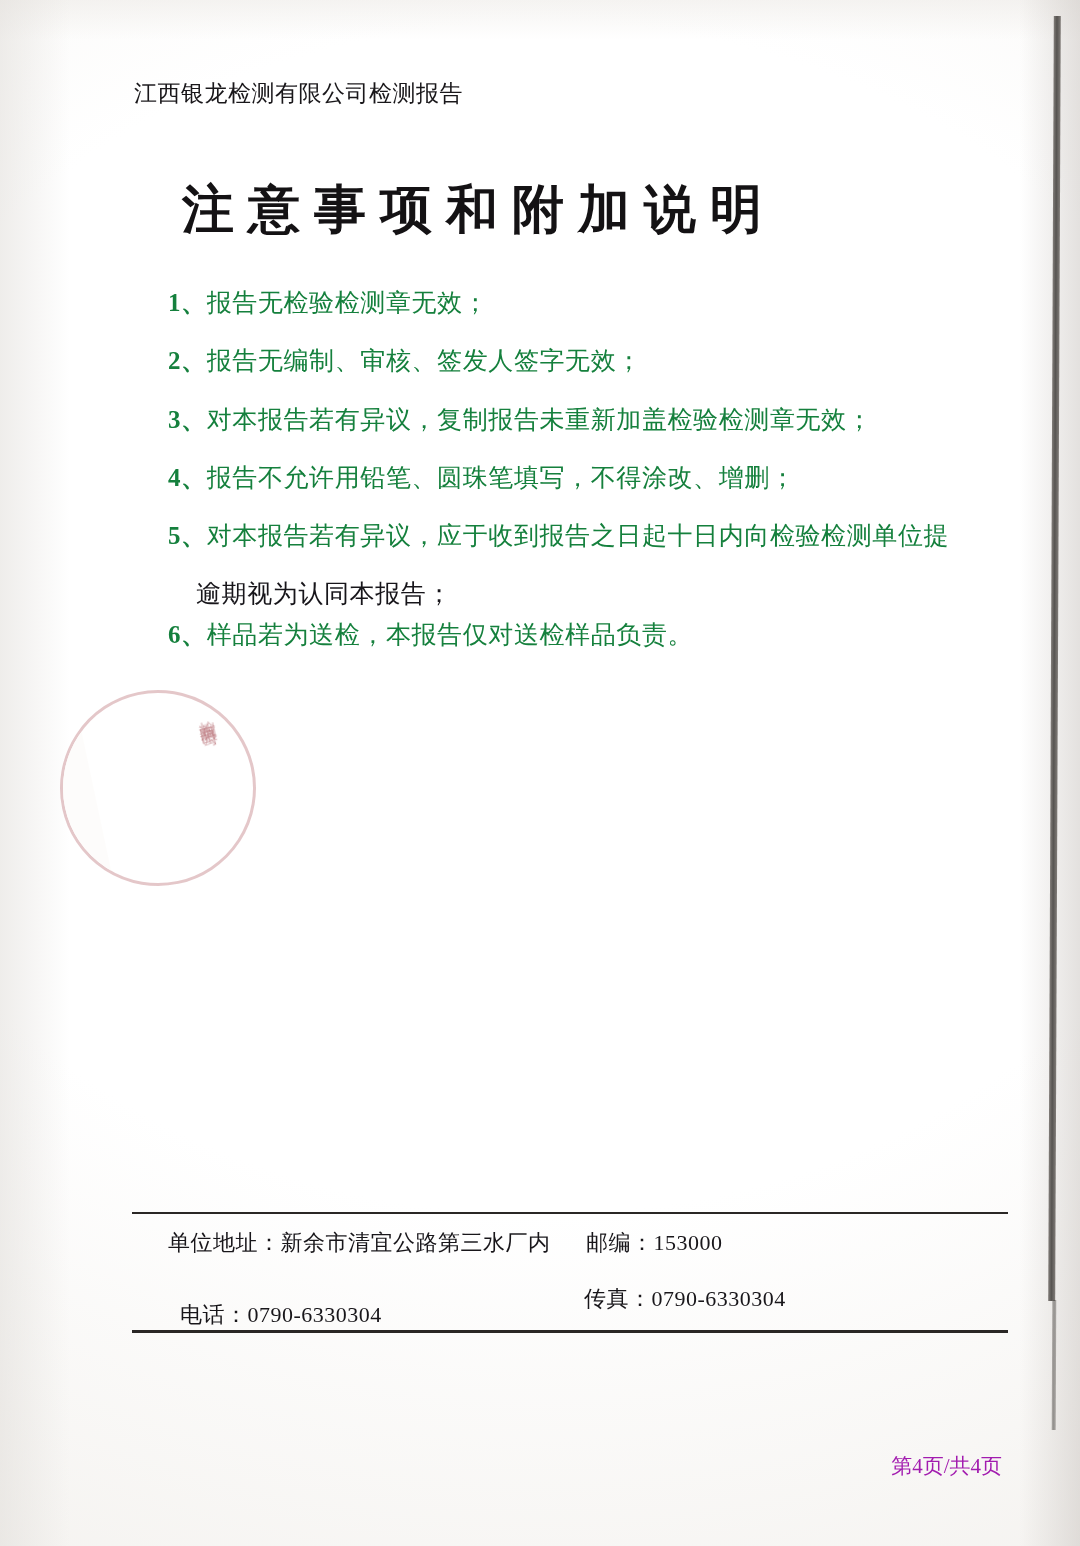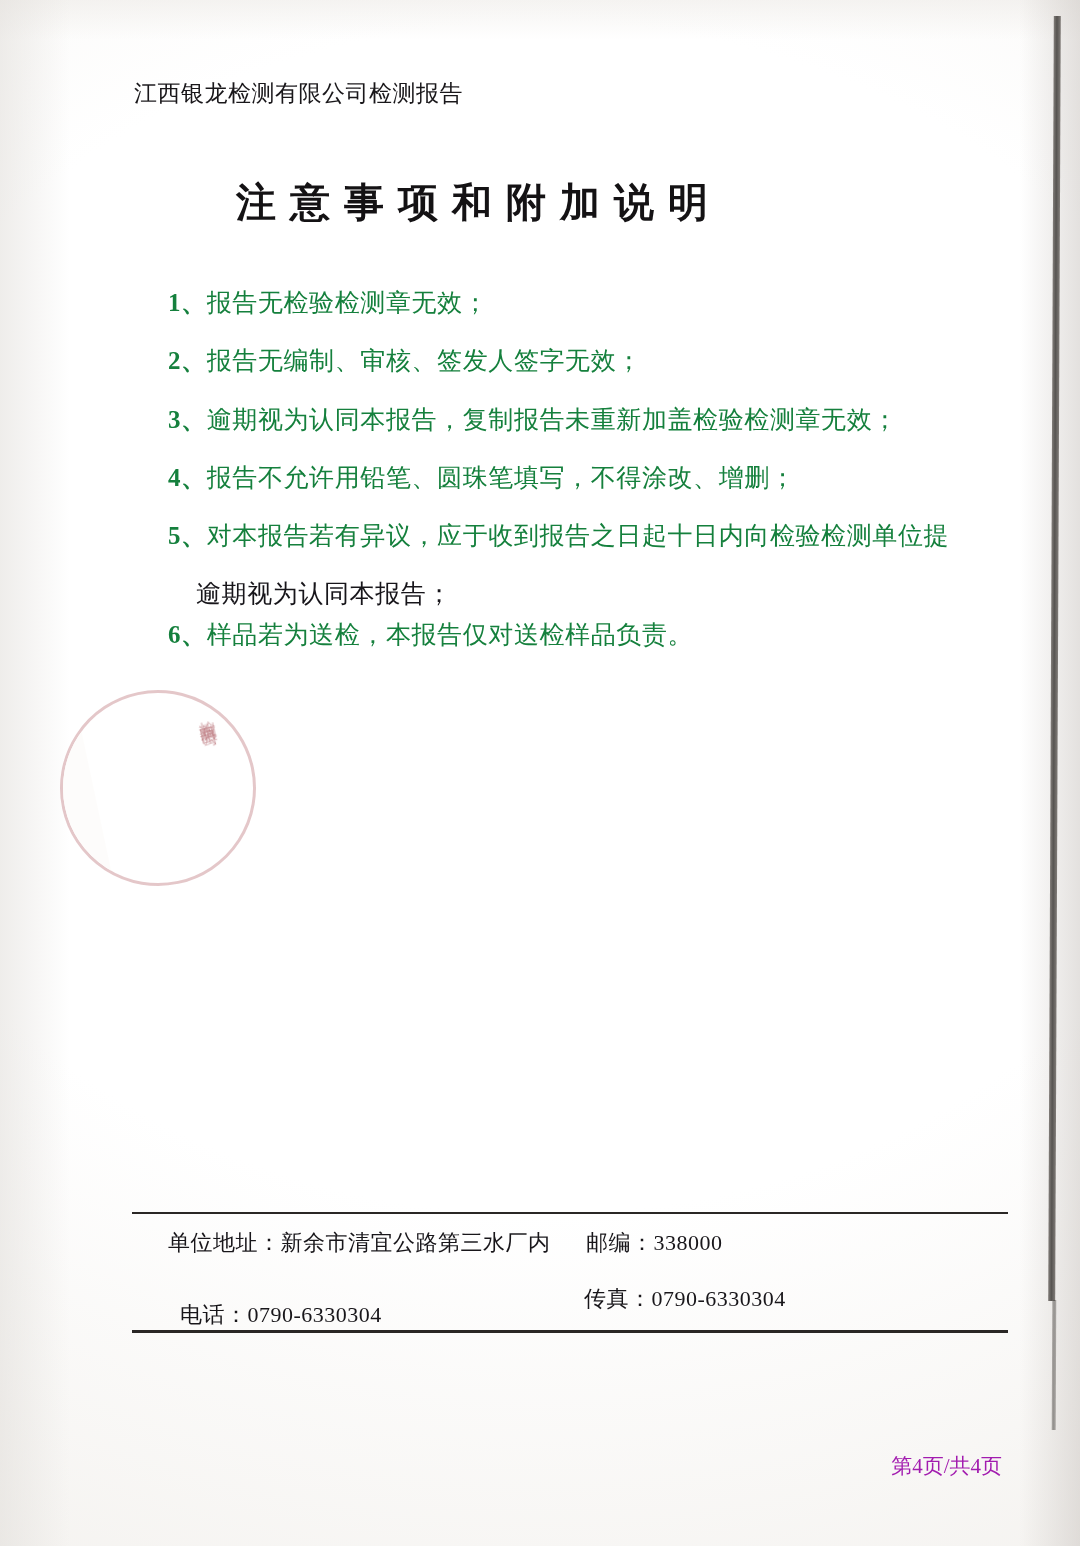--- a/index.html
+++ b/index.html
@@ -56,21 +56,21 @@
     letter-spacing: 0.5px;
     white-space: nowrap;
   }
 
   .doc-title {
     position: absolute;
     left: 0;
     top: 175px;
     width: 944px;
     text-align: center;
-    font-size: 40px;
+    font-size: 52px;
     font-weight: 700;
     letter-spacing: 14px;
     color: #141214;
     text-indent: 14px;
   }
 
   .notes {
     position: absolute;
     left: 168px;
     top: 290px;
@@ -191,21 +191,21 @@
 
     <div class="note">
       <span class="num">1、</span><span>报告无检验检测章无效；</span>
     </div>
 
     <div class="note">
       <span class="num">2、</span><span>报告无编制、审核、签发人签字无效；</span>
     </div>
 
     <div class="note">
-      <span class="num">3、</span><span>逾期视为认同本报告，复制报告未重新加盖检验检测章无效；</span>
+      <span class="num">3、</span><span>对本报告若有异议，复制报告未重新加盖检验检测章无效；</span>
     </div>
 
     <div class="note">
       <span class="num">4、</span><span>报告不允许用铅笔、圆珠笔填写，不得涂改、增删；</span>
     </div>
 
     <div class="note wrap">
       <span class="num">5、</span><span>对本报告若有异议，应于收到报告之日起十日内向检验检测单位提</span>
     </div>
     <div class="note-cont">逾期视为认同本报告；</div>
@@ -223,21 +223,21 @@
   </div>
 
   <div class="footer-rule top"></div>
   <div class="footer-rule bottom"></div>
 
   <div class="footer-line f-addr">
     <span>单位地址：</span><span>新余市清宜公路第三水厂内</span>
   </div>
 
   <div class="footer-line f-zip">
-    <span>邮编：</span><span>338000</span>
+    <span>邮编：</span><span>153000</span>
   </div>
 
   <div class="footer-line f-tel">
     <span>电话：</span><span>0790-6330304</span>
   </div>
 
   <div class="footer-line f-fax">
     <span>传真：</span><span>0790-6330304</span>
   </div>
 

